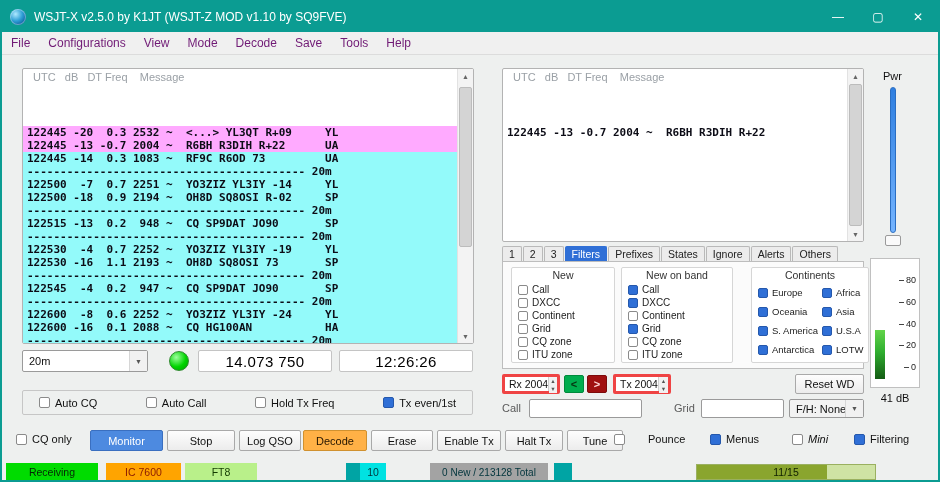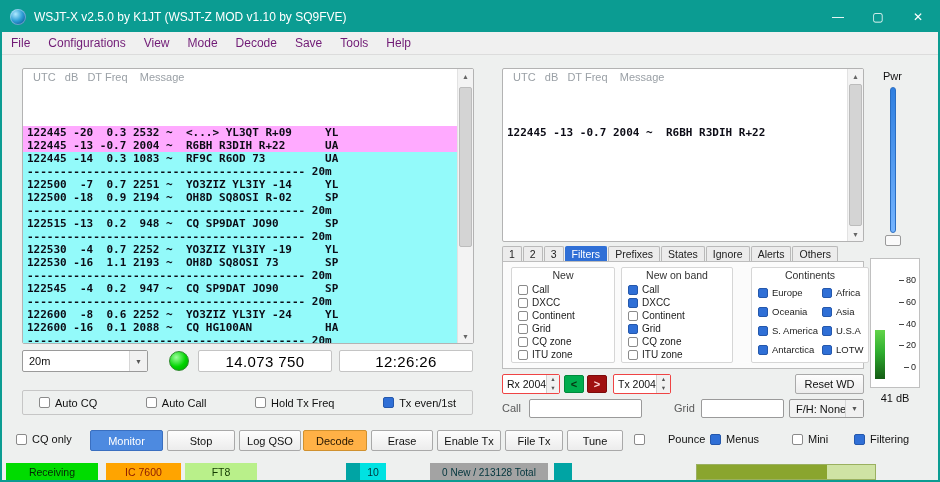--- a/index.html
+++ b/index.html
@@ -65,21 +65,21 @@
   .group{position:absolute;top:5px;height:96px;background:#fff;border:1px solid #d6d6d6;border-radius:2px;box-sizing:border-box;}
   #grp-new{left:8px;width:104px;}
   #grp-band{left:118px;width:112px;}
   #grp-cont{left:236px;width:118px;margin-left:12px;}
   .group .gt{height:14px;line-height:14px;text-align:center;font-size:10.5px;color:#333;}
   .group .items{padding:1px 6px 0 6px;}
   .items.two{display:grid;grid-template-columns:64px 1fr;}
   .items.two .cbrow{height:19px;font-size:9.5px;}
 
   
-  .spin{position:absolute;height:20px;background:#fff;border:1px solid #ef4444;border-radius:2px;display:flex;align-items:stretch;font-size:10.5px;color:#111;box-sizing:border-box;}
+  .spin{position:absolute;height:20px;background:#fff;border:3px solid #ef4444;border-radius:2px;display:flex;align-items:stretch;font-size:10.5px;color:#111;box-sizing:border-box;}
   .spin .txt{flex:1;display:flex;align-items:center;padding-left:4px;white-space:nowrap;}
   .spin .arr{width:14px;border-left:1px solid #cfcfcf;display:flex;flex-direction:column;}
   .spin .arr div{flex:1;font-size:5.5px;line-height:8px;text-align:center;color:#555;background:#f1f1f1;}
   #rx-spin{left:500px;top:372px;width:58px;}
   #tx-spin{left:611px;top:372px;width:58px;}
   .mini-btn{position:absolute;top:373px;width:20px;height:18px;border-radius:2px;font-size:11px;font-weight:700;display:flex;align-items:center;justify-content:center;box-sizing:border-box;}
   #prev-btn{left:562px;background:#00ad4e;border:1px solid #008a3c;color:#06310f;}
   #next-btn{left:585px;background:#a01010;border:1px solid #7c0b0b;color:#ffd9d9;}
   .btn{position:absolute;height:21px;background:linear-gradient(#fdfdfd,#ececec);border:1px solid #a9a9a9;border-radius:2px;font-size:11px;color:#111;display:flex;align-items:center;justify-content:center;box-sizing:border-box;white-space:nowrap;}
   #resetwd-btn{left:793px;top:372px;width:69px;height:20px;}
@@ -357,48 +357,49 @@
   <label class="scb abs" style="left:14px;">
     <span class="cb"></span>
     <span>CQ only</span>
   </label>
   <div class="btn blue action" style="left:88px;width:73px;">Monitor</div>
   <div class="btn action" style="left:165px;width:68px;">Stop</div>
   <div class="btn action" style="left:237px;width:62px;">Log QSO</div>
   <div class="btn orange action" style="left:301px;width:64px;">Decode</div>
   <div class="btn action" style="left:369px;width:62px;">Erase</div>
   <div class="btn action" style="left:435px;width:64px;">Enable Tx</div>
-  <div class="btn action" style="left:503px;width:58px;">File Tx</div>
+  <div class="btn action" style="left:503px;width:58px;">Halt Tx</div>
   <div class="btn action" style="left:565px;width:56px;">Tune</div>
-  <label class="scb abs" style="left:632px;gap:23px;">
+  <label class="scb abs" style="left:612px;gap:23px;">
     <span class="cb"></span>
     <span>Pounce</span>
   </label>
   <label class="scb abs" style="left:708px;">
     <span class="cb checked"></span>
     <span>Menus</span>
   </label>
-  <label class="scb abs" style="left:790px;">
+  <label class="scb abs" style="left:790px;font-style:italic;">
     <span class="cb"></span>
     <span>Mini</span>
   </label>
   <label class="scb abs" style="left:852px;">
     <span class="cb checked"></span>
     <span>Filtering</span>
   </label>
 
   <div class="seg" id="seg-receiving">Receiving</div>
   <div class="seg" id="seg-rig">IC 7600</div>
   <div class="seg" id="seg-mode">FT8</div>
   <div class="seg" id="seg-teal1"></div>
   <div class="seg" id="seg-count">10</div>
   <div class="seg" id="seg-totals">0 New / 213128 Total</div>
   <div class="seg" id="seg-teal2"></div>
   <div id="progress">
     <div class="fill" style="width: 73%;"></div>
+    <div class="plabel">11/15</div>
   </div>
 
   <span id="pwr-label">Pwr</span>
   <div id="pwr-track"></div>
   <div id="pwr-handle"></div>
 
   <div id="meter">
     <div class="bar" style="height: 49px;"></div>
     <div class="scale">
 

